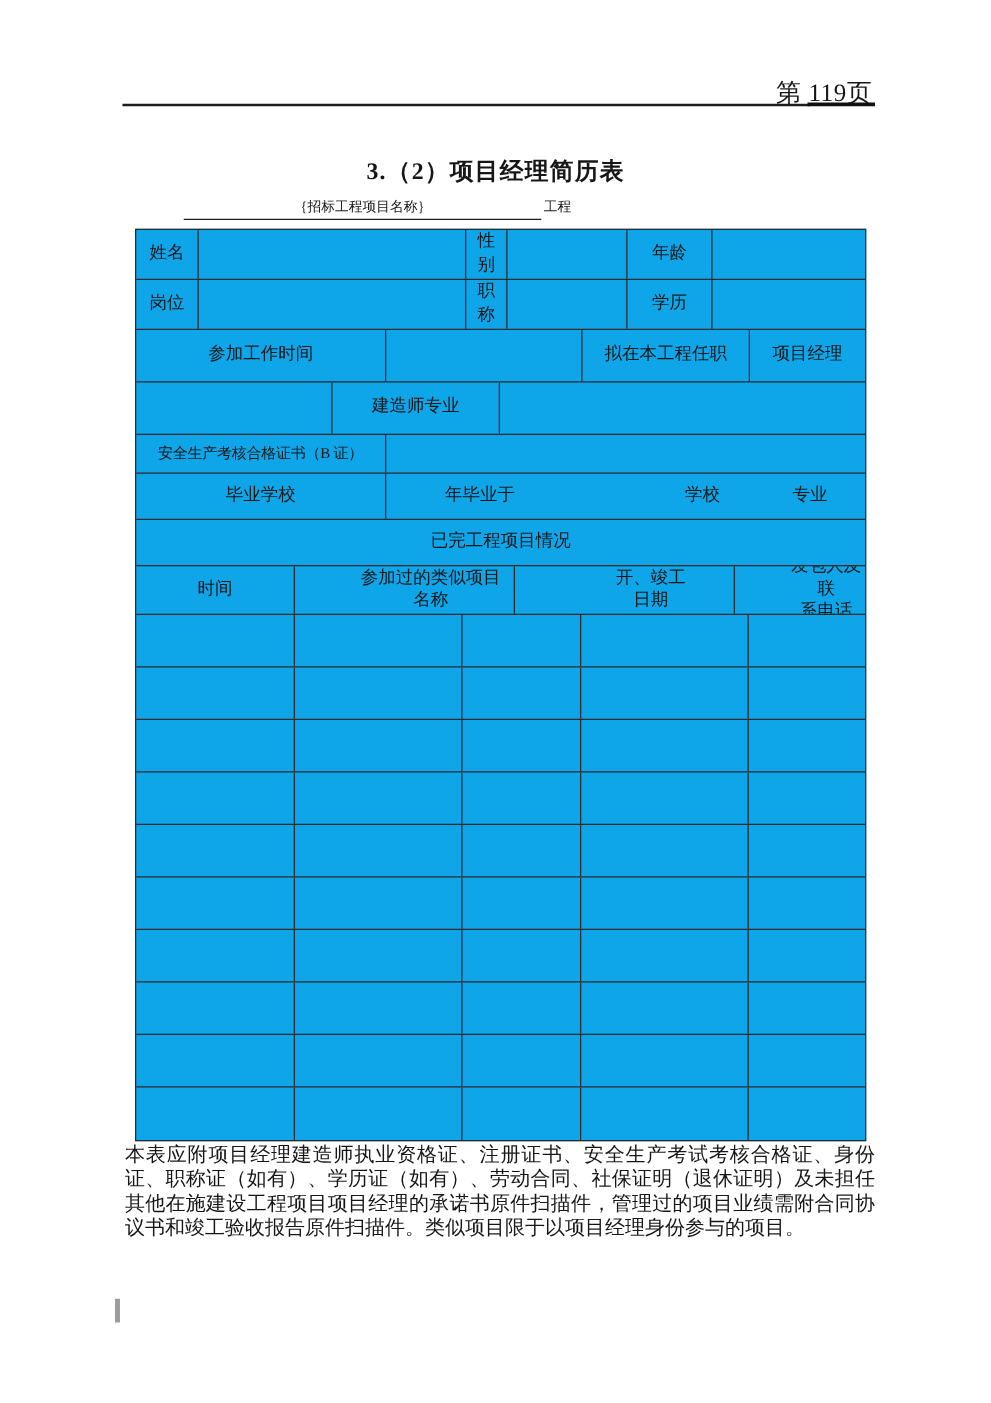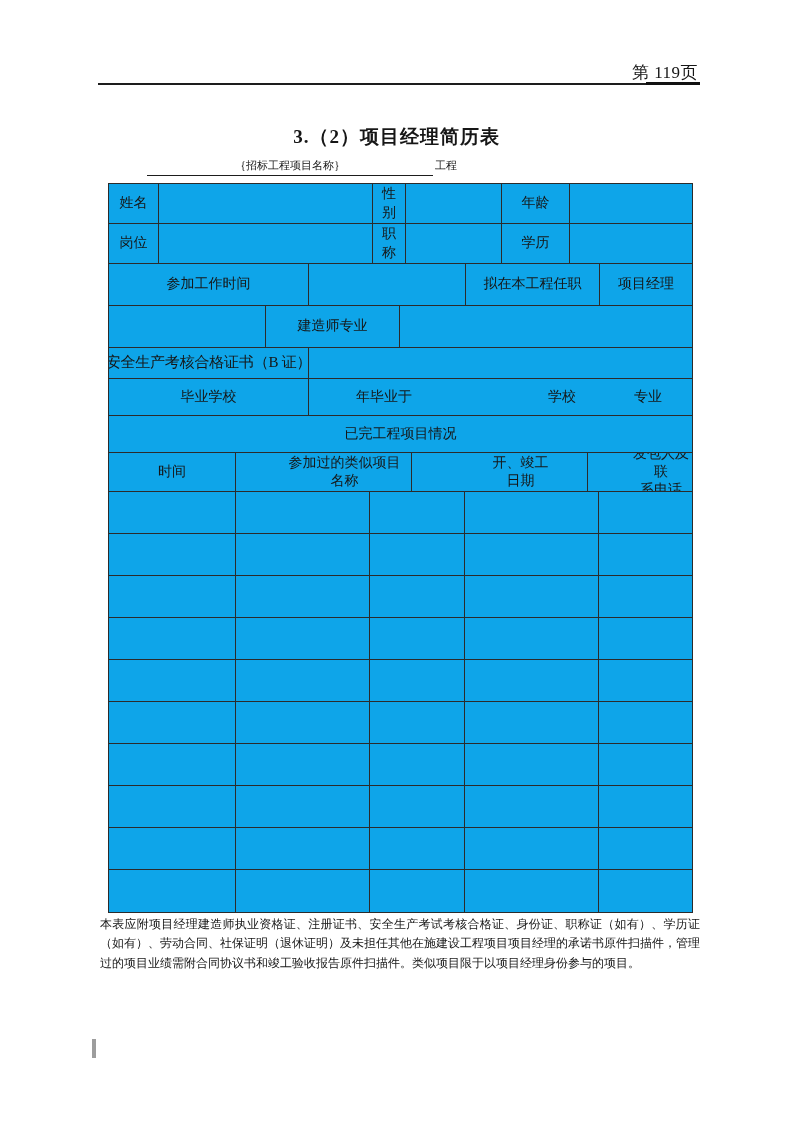--- a/index.html
+++ b/index.html
@@ -7,21 +7,21 @@
   body {
     width:793px; height:1122px; position:relative;
     font-family:"Liberation Serif","DejaVu Serif",serif;
     color:#161616;
   }
   .page { position:absolute; inset:0; background:#ffffff; }
 
   
   .page-number {
     position:absolute; top:61px; right:95px;
-    font-size:17px; letter-spacing:.5px;
+    font-size:20px; letter-spacing:.5px;
   }
   .header-rule {
     position:absolute; left:98px; top:83px; width:550px; height:2px;
     background:#1d1d1d;
   }
   .header-rule-thick {
     position:absolute; left:646px; top:82px; width:54px; height:3px;
     background:#111111;
   }
 
@@ -65,36 +65,36 @@
 
   
   .tc0 { width:50px; }  .tc1 { width:214px; } .tc2 { width:33px; padding:0 2px; }
   .tc3 { width:96px; }  .tc4 { width:68px; }  .tc5 { flex:1; }
 
   
   .mc0 { width:200px; } .mc1 { width:157px; } .mc2 { width:134px; } .mc3 { flex:1; }
 
   
   .wc0 { width:200px; } .wc1 { flex:1; }
-  .tight { font-size:15px; white-space:nowrap; letter-spacing:-.2px; }
+  .tight { font-size:12px; white-space:nowrap; letter-spacing:-.2px; }
   .grad-cell { justify-content:flex-start; }
   .grad-p1 { margin-left:47px; }
   .grad-p2 { margin-left:136px; }
   .grad-p3 { margin-left:58px; }
 
   .full { flex:1; }
 
   
   .hc0 { width:127px; } .hc1 { width:134px; } .hc2 { width:95px; }
   .hc3 { width:134px; } .hc4 { flex:1; }
 
   
   .note {
     position:absolute; left:100px; top:915px; width:600px;
-    font-size:12px; line-height:19.3px; text-align:justify;
+    font-size:16px; line-height:19.3px; text-align:justify;
   }
 
   
   .stray-mark {
     position:absolute; left:92px; top:1039px; width:4px; height:19px;
     background:#9d9d9d;
   }
 </style>
 </head>
 <body>

